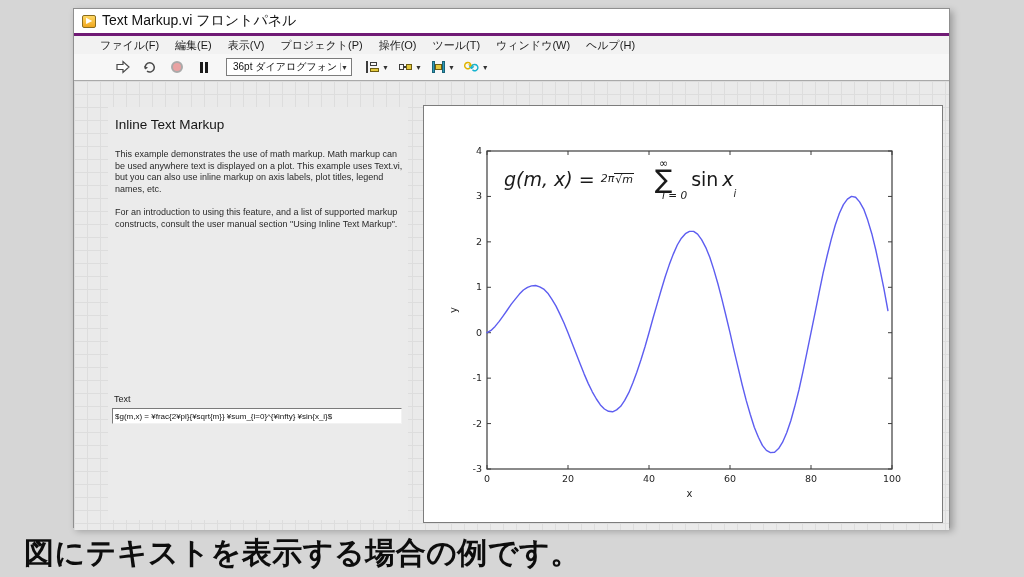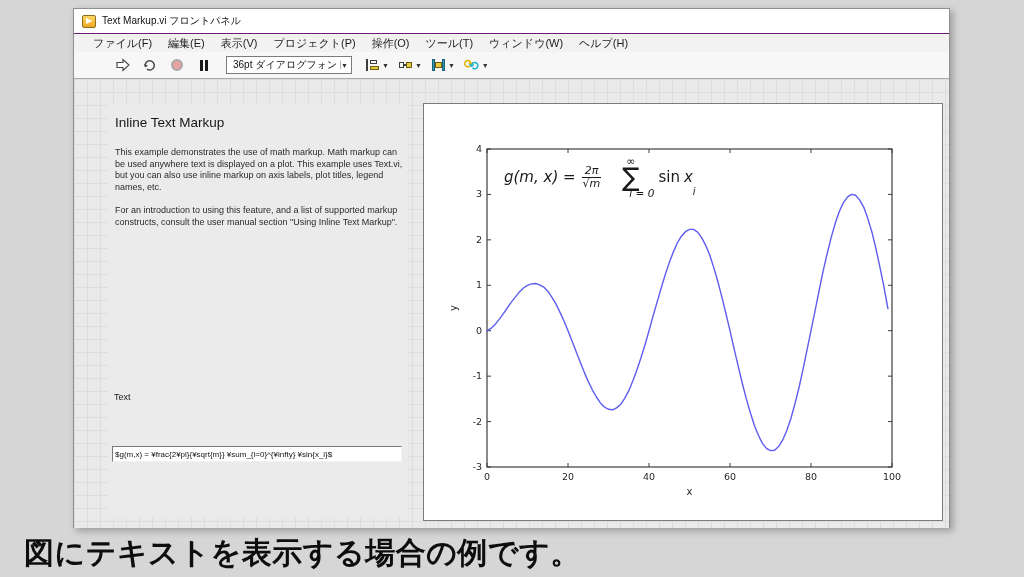--- a/index.html
+++ b/index.html
@@ -10,23 +10,23 @@
   
   .window{position:absolute;left:73px;top:8px;width:877px;height:520px;
           background:#fff;border:1px solid #8f8f8f;box-shadow:3px 3px 7px rgba(0,0,0,.28);
           box-sizing:border-box;}
   .titlebar{height:24px;background:#ffffff;display:flex;align-items:center;
             padding-left:8px;gap:6px;}
   .appicon{width:14px;height:13px;border-radius:2px;border:1px solid #8a6d1f;
            background:linear-gradient(#ffd863,#f0a71f);display:flex;align-items:center;
            justify-content:center;box-sizing:border-box;}
   .appicon span{color:#fff;font-size:8px;line-height:8px;}
-  .wtitle{font-size:10px;color:#111;}
-  .menubar{height:18px;background:#f2f2f2;border-top:1px solid #701a75;
-           display:flex;align-items:center;padding-left:11px;}
+  .wtitle{font-size:14px;color:#111;}
+  .menubar{height:18px;background:#f2f2f2;border-top:3px solid #701a75;
+           display:flex;align-items:center;padding-left:18px;}
   .menubar .mitem{font-size:11px;color:#1c1c1c;padding:0 8px;line-height:18px;cursor:default;}
   .toolbar{height:27px;background:#f7f7f7;border-bottom:1px solid #a9a9a9;
            display:flex;align-items:center;padding-left:40px;gap:9px;box-sizing:border-box;}
   .tbtn{display:flex;align-items:center;justify-content:center;height:20px;min-width:18px;}
   .abort{width:12px;height:12px;border-radius:50%;background:#e9a2a2;border:2px solid #a9a9a9;box-sizing:border-box;}
   .pause{display:flex;gap:2px;}
   .pause i{display:block;width:3px;height:11px;background:#1b1b1b;}
   .fontsel{display:flex;align-items:center;border:1px solid #7c7c7c;background:#fff;
            height:18px;width:126px;margin:0 4px;padding:0 3px 0 6px;box-sizing:border-box;}
   .fontsel .ftext{font-size:10px;color:#111;flex:1;white-space:nowrap;overflow:hidden;}
@@ -50,31 +50,31 @@
          background-size:13px 13px;overflow:hidden;}
   .descpanel{position:absolute;left:34px;top:26px;width:300px;height:413px;background:#ebebeb;}
   .heading{position:absolute;left:7px;top:10px;font-size:13.5px;font-weight:normal;color:#161616;}
   .bodytext{position:absolute;left:7px;top:42px;width:291px;font-size:9px;
             line-height:11.5px;color:#2a2a2a;}
   .bodytext p{margin:0 0 12px 0;}
   .tlabel{position:absolute;left:6px;top:287px;font-size:9px;color:#222;}
   .tinput{position:absolute;left:4px;top:301px;width:290px;height:16px;box-sizing:border-box;
           border:1px solid;border-color:#7a7a7a #f2f2f2 #f2f2f2 #7a7a7a;background:#fff;
           font-family:"Liberation Sans","DejaVu Sans",sans-serif;font-size:8px;color:#111;
-          padding:0 2px;white-space:nowrap;overflow:hidden;margin-top:40px;}
+          padding:0 2px;white-space:nowrap;overflow:hidden;}
 
   
   .plotpanel{position:absolute;left:349px;top:24px;width:520px;height:418px;
              background:#fff;border:1px solid #7c7c7c;box-sizing:border-box;}
   .plotpanel svg{position:absolute;left:0;top:0;}
   .formula{position:absolute;left:80px;top:52px;display:flex;align-items:center;
            color:#1a1a1a;font-family:"DejaVu Sans",sans-serif;}
   .f-it{font-style:italic;}
-  .f-main{font-size:15px;}
-  .f-frac{display:inline-flex;flex-direction:column;align-items:center;margin:0 5px 0 6px;font-size:11px;line-height:1.1;}
+  .f-main{font-size:19px;}
+  .f-frac{display:inline-flex;flex-direction:row;align-items:center;margin:0 5px 0 6px;font-size:11px;line-height:1.1;}
   .f-den{border-top:1.3px solid #1a1a1a;padding:0 1px;}
   .f-sum{display:inline-flex;flex-direction:column;align-items:center;margin:0 4px 0 1px;line-height:1;}
   .f-inf{font-size:11px;}
   .f-sigma{font-size:26px;line-height:.8;}
   .f-sub{font-size:10.5px;margin-left:22px;}
   .f-var{margin-left:4px;}
   .f-isub{font-size:10px;align-self:flex-end;margin-bottom:1px;}
 
   
   .caption{position:absolute;left:0;top:529px;width:1024px;height:48px;

